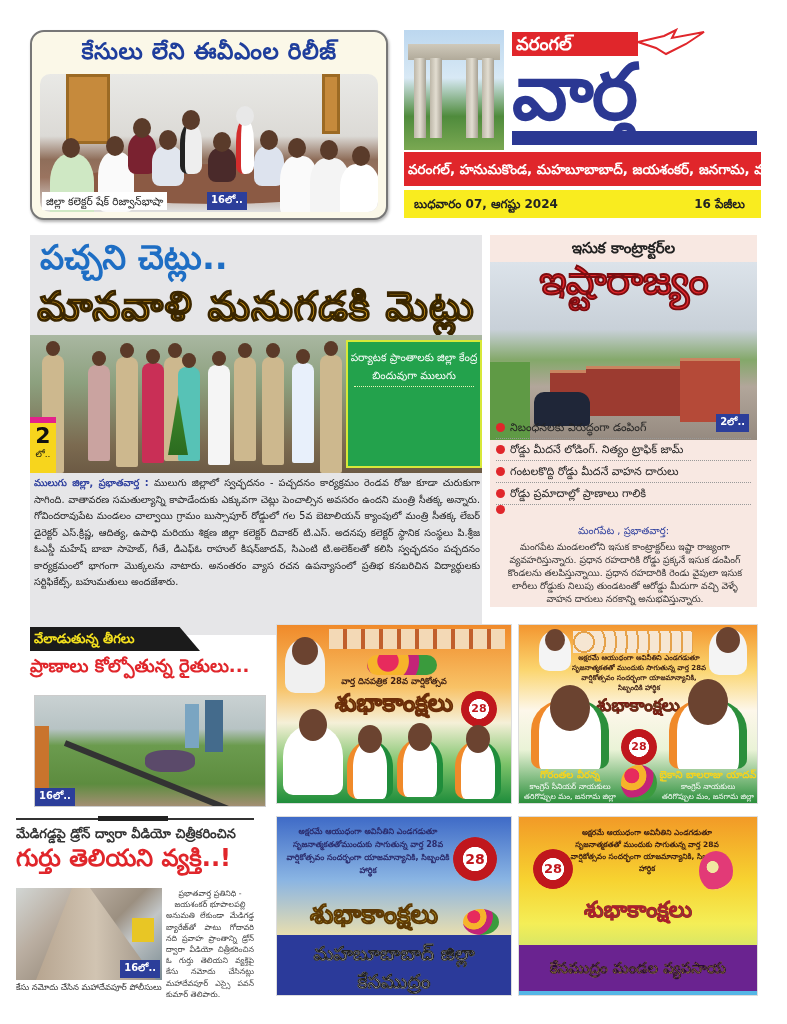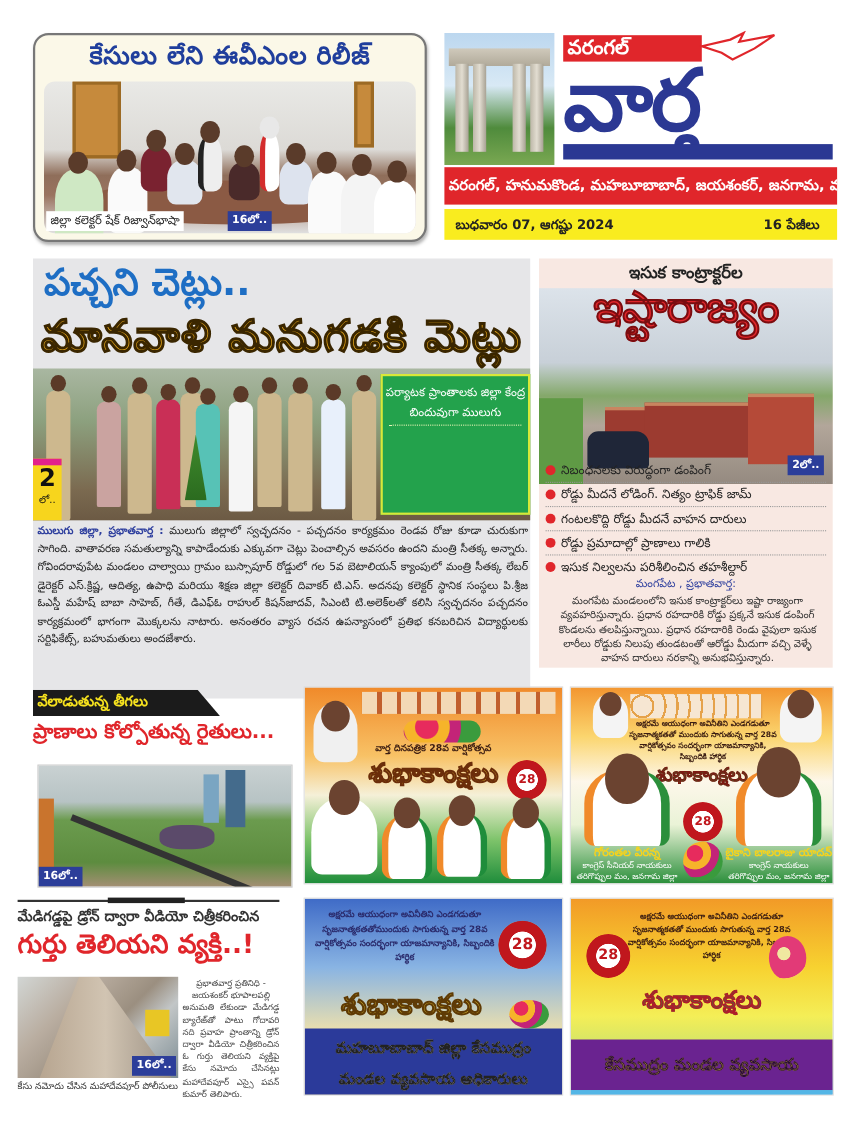--- a/index.html
+++ b/index.html
@@ -209,21 +209,20 @@
     <li>
         <span class="dot"></span>
         <span>గంటలకొద్ది రోడ్డు మీదనే వాహన దారులు</span>
       </li>
     <li>
         <span class="dot"></span>
         <span>రోడ్డు ప్రమాదాల్లో ప్రాణాలు గాలికి</span>
       </li>
     <li style="border-bottom:none;">
         <span class="dot"></span>
-        <span>ఇసుక నిల్వలను పరిశీలించిన తహశీల్దార్</span>
       </li>
   </ul>
   <div class="dateline">మంగపేట , ప్రభాతవార్త:</div>
   <p class="body">మంగపేట మండలంలోని ఇసుక కాంట్రాక్టర్‌లు ఇష్టా రాజ్యంగా వ్యవహరిస్తున్నారు. ప్రధాన రహదారికి రోడ్డు ప్రక్కనే ఇసుక డంపింగ్ కొండలను తలపిస్తున్నాయి. ప్రధాన రహదారికి రెండు వైపులా ఇసుక లారీలు రోడ్డుకు నిలుపు తుండటంతో ఆరోడ్డు మీదుగా వచ్చి వెళ్ళే వాహన దారులు నరకాన్ని అనుభవిస్తున్నారు.</p>
 </section>
 
 <section id="cable-story" class="abs">
   <div class="kicker-tag">వేలాడుతున్న తీగలు</div>
   <h2 class="headline">ప్రాణాలు కోల్పోతున్న రైతులు...</h2>
   <div class="photo">
@@ -298,21 +297,21 @@
   <div class="role" style="left:4px;top:157px;width:94px;"><span>కాంగ్రెస్ సీనియర్ నాయకులు</span><br><span>తరిగొప్పుల మం, జనగామ జిల్లా</span></div>
   <div class="name" style="left:140px;top:144px;width:98px;">బైకాని బాలరాజు యాదవ్</div>
   <div class="role" style="left:140px;top:157px;width:98px;"><span>కాంగ్రెస్ నాయకులు</span><br><span>తరిగొప్పుల మం, జనగామ జిల్లా</span></div>
 </div>
 
 <div id="ad3" class="ad">
   <div class="smalltext" style="top:8px;left:6px;width:170px;color:#2a2a6b;font-size:8px;line-height:13px;">అక్షరమే ఆయుధంగా అవినీతిని ఎండగడుతూ సృజనాత్మకతతోముందుకు సాగుతున్న వార్త 28వ వార్షికోత్సవం సందర్భంగా యాజమాన్యానికి, సిబ్బందికి హార్థిక</div>
   <div class="emblem" style="right:14px;top:20px;width:44px;height:44px;line-height:44px;font-size:14px;">28</div>
   <div class="greet" style="top:82px;left:-20px;font-size:26px;color:#f7d830;-webkit-text-stroke:1px #5e3a06;">శుభాకాంక్షలు</div>
   <div class="flowers" style="right:12px;top:92px;width:36px;height:26px;"></div>
-  <div class="footer-band" style="top:118px;height:62px;background:#2b3a9a;font-size:14px;line-height:28px;padding-top:4px;">
+  <div class="footer-band" style="top:118px;height:62px;background:#2b3a9a;font-size:19px;line-height:28px;padding-top:4px;">
     <div>మహబూబాబాద్ జిల్లా కేసముద్రం</div>
     <div>మండల వ్యవసాయ అధికారులు</div>
   </div>
 </div>
 
 <div id="ad4" class="ad">
   <div class="smalltext" style="top:10px;left:48px;width:160px;font-size:7.5px;line-height:12px;color:#3b1d12;">అక్షరమే ఆయుధంగా అవినీతిని ఎండగడుతూ సృజనాత్మకతతో ముందుకు సాగుతున్న వార్త 28వ వార్షికోత్సవం సందర్భంగా యాజమాన్యానికి, సిబ్బందికి హార్థిక</div>
   <div class="emblem" style="left:14px;top:32px;width:40px;height:40px;line-height:40px;font-size:13px;">28</div>
   <div class="flowers" style="right:24px;top:34px;width:34px;height:40px;background:radial-gradient(circle at 40% 40%,#f0e7a0 0 18%,#e23a77 20% 70%,#f7d44a 72% 100%);"></div>
   <div class="greet" style="top:80px;font-size:22px;color:#2b8a3a;-webkit-text-stroke:0.6px #b21a2a;">శుభాకాంక్షలు</div>

